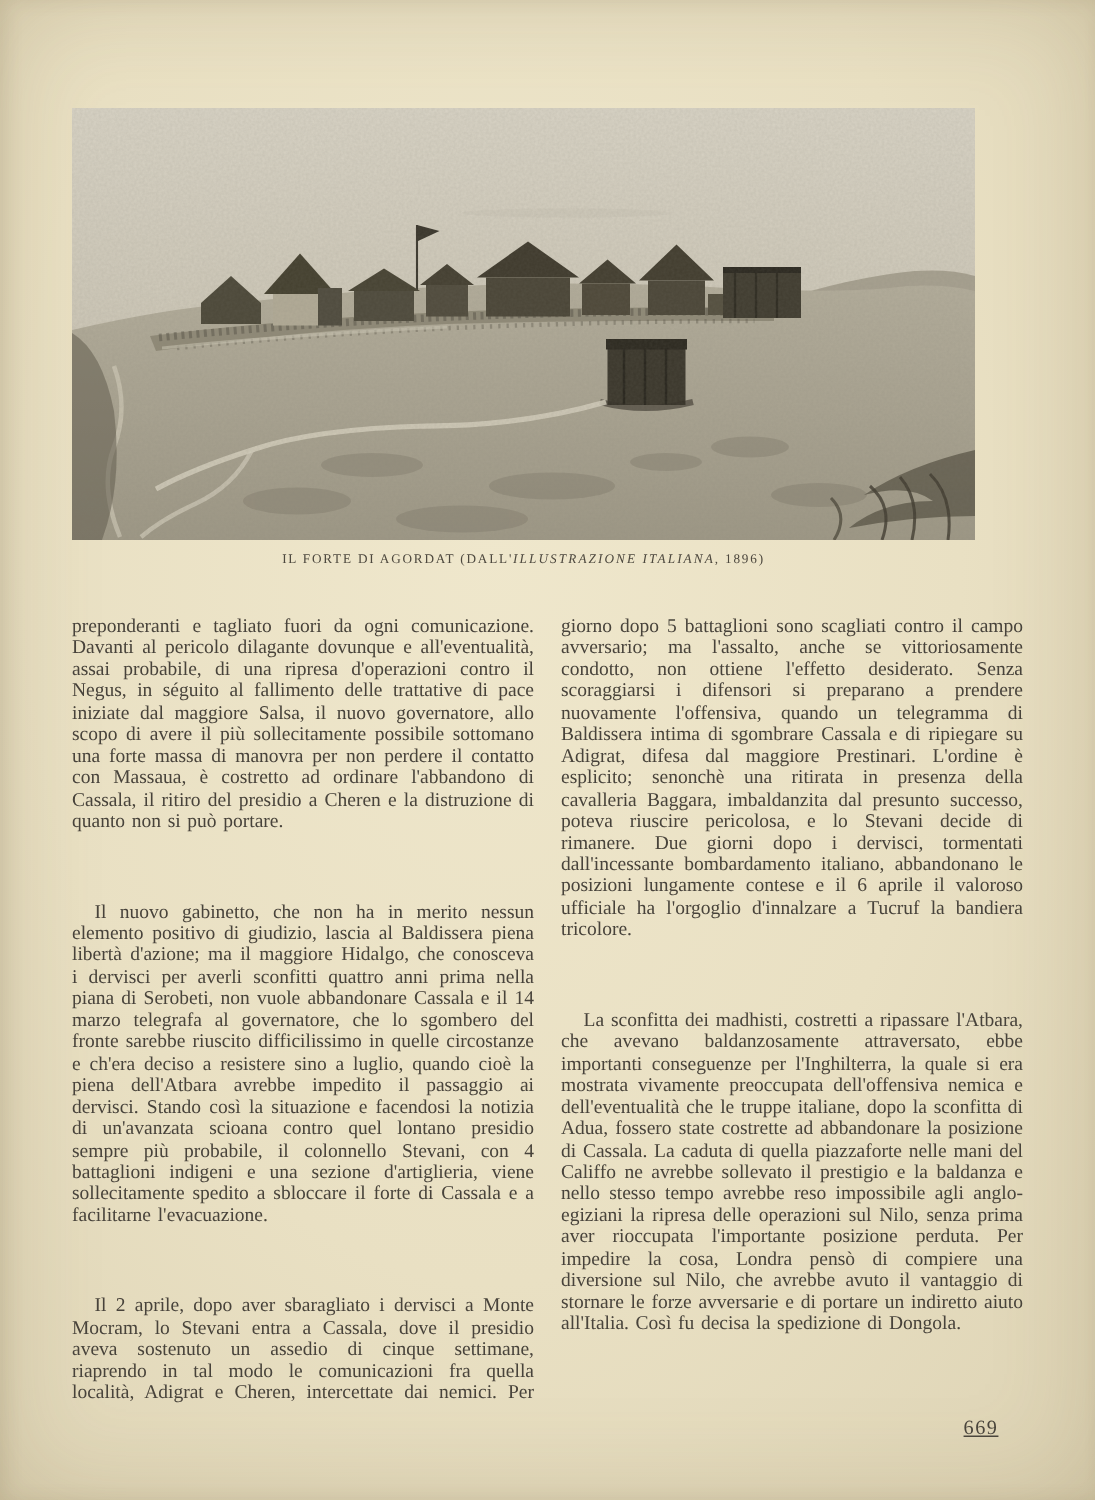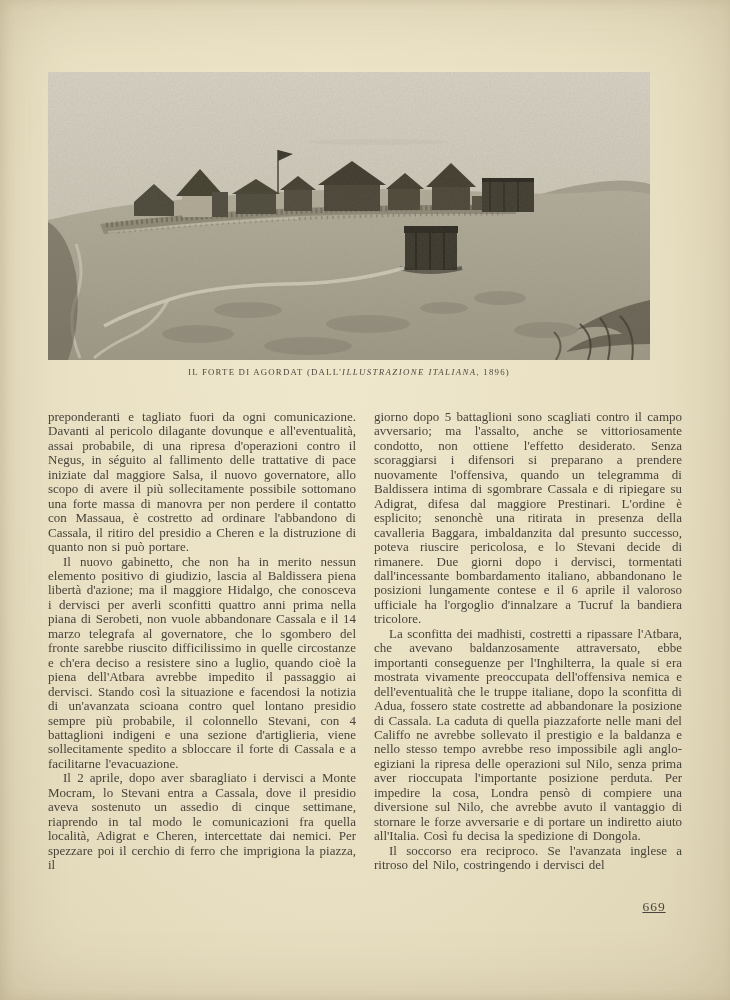--- a/index.html
+++ b/index.html
@@ -27,23 +27,23 @@
     position:absolute;top:410px;width:308px;height:528px;
     overflow:hidden;
     font-size:13px;line-height:14.45px;
     text-align:justify;
     word-spacing:1.2px;
     color:#48433b;
   }
   .col-left{left:48px;}
   .col-right{left:374px;}
   .col p{margin:0;padding:0;}
-  .col p.indent{text-indent:15px;}
+  .col p.indent{text-indent:15px;margin-top:46px;}
   .page-number{
-    position:absolute;left:634px;top:899px;width:40px;
+    position:absolute;left:634px;top:944px;width:40px;
     font-size:13.5px;letter-spacing:1px;color:#4a453c;text-align:center;text-decoration:underline;
   }
 </style>
 </head>
 <body>
 
 <div class="page">
 
   <div class="photo-figure">
     <svg width="602" height="288" viewBox="0 0 602 288" role="img">

